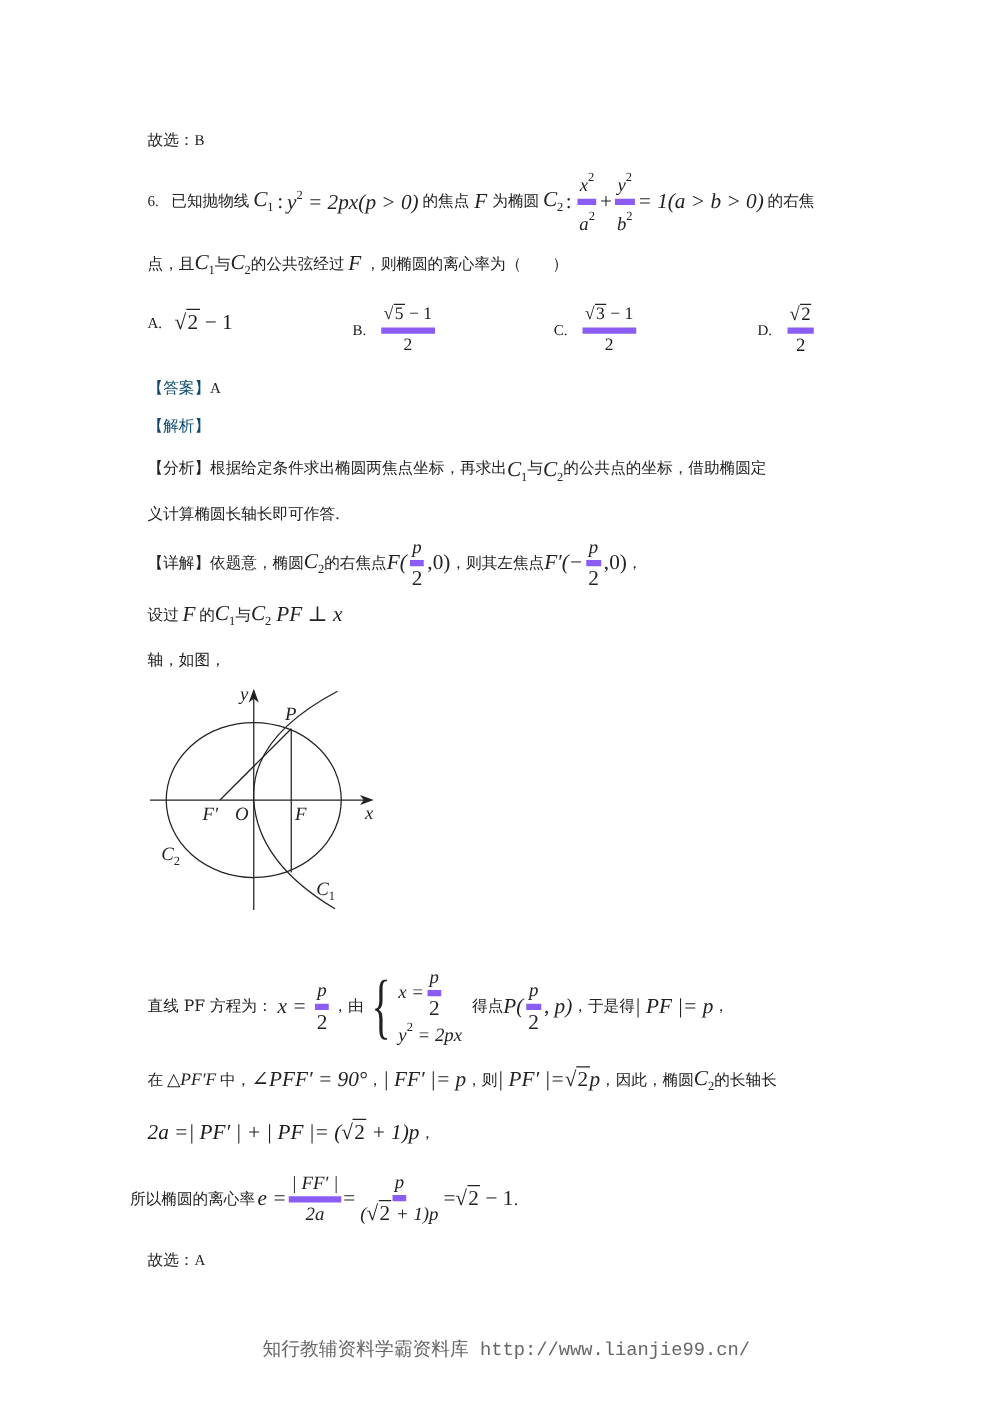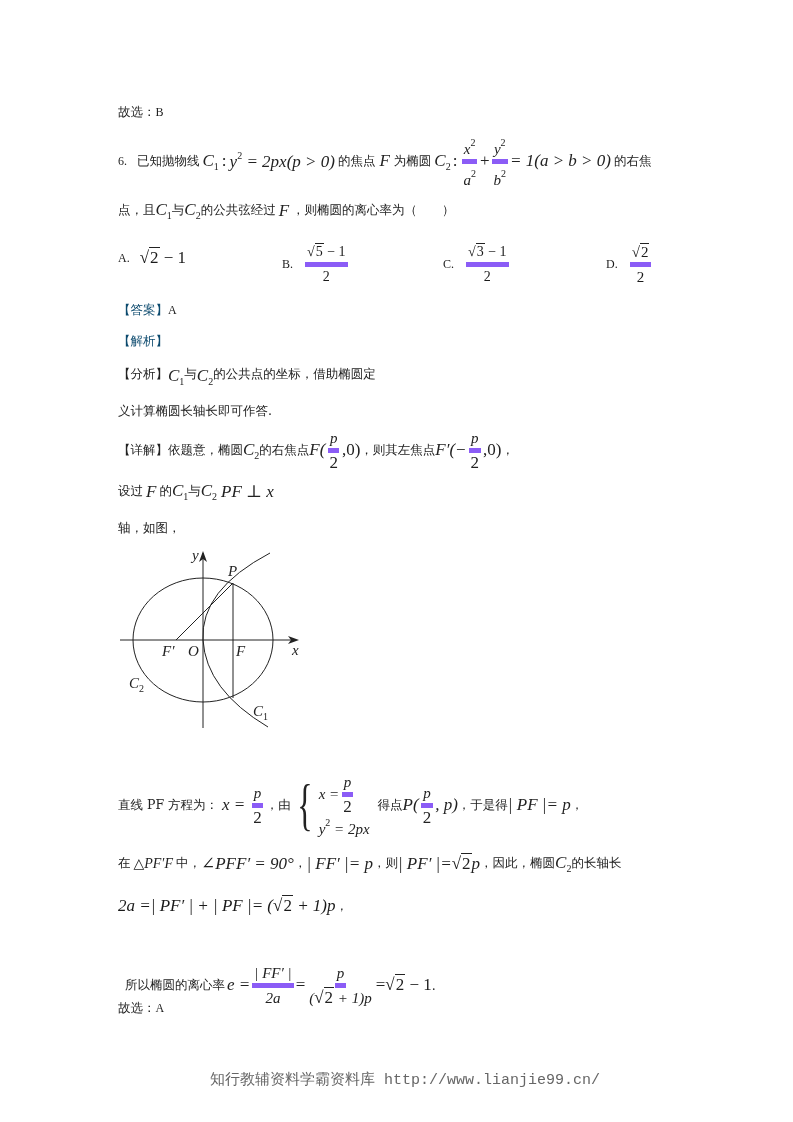--- a/index.html
+++ b/index.html
@@ -95,20 +95,21 @@
 
 <div class="abs" style="left:118px; top:302px;">
   <span class="tag">【答案】</span><span class="opt-label">A</span>
 </div>
 <div class="abs" style="left:118px; top:333px;">
   <span class="tag">【解析】</span>
 </div>
 
 <div class="abs cn" style="left:118px; top:366px; display:flex; align-items:flex-start;">
   <span>【分析】</span>
+  <span>根据给定条件求出椭圆两焦点坐标，再求出</span>
   <span class="m"><span>C</span><span class="sub">1</span></span>
   <span>与</span>
   <span class="m"><span>C</span><span class="sub">2</span></span>
   <span>的公共点的坐标，借助椭圆定</span>
 </div>
 <div class="abs cn" style="left:118px; top:403px;">
   <span>义计算椭圆长轴长即可作答.</span>
 </div>
 
 <div class="abs cn" style="left:118px; top:430px; height:40px; display:flex; align-items:center;">
@@ -217,21 +218,21 @@
   <span>，因此，椭圆</span>
   <span class="m"><span>C</span><span class="sub">2</span></span>
   <span>的长轴长</span>
 </div>
 
 <div class="abs" style="left:118px; top:896px; display:flex; align-items:center;">
   <span class="m"><span>2a =| PF′ | + | PF |= (</span><span class="mr">√</span><span class="sqrt mr"><span class="rad">2</span></span><span> + 1)p</span></span>
   <span class="cn">，</span>
 </div>
 
-<div class="abs cn" style="left:125px; top:934px; height:50px; display:flex; align-items:center;margin-top:26px;">
+<div class="abs cn" style="left:104px; top:934px; height:50px; display:flex; align-items:center;">
   <span>所以椭圆的离心率</span>
   <span class="m" style="margin-left:2px;">e =</span>
   <span class="frac m" style="font-size:15px;">
       <span class="num">| FF′ |</span>
       <span class="den">2a</span>
     </span>
   <span class="mr">=</span>
   <span class="frac m" style="font-size:15px;">
       <span class="num">p</span>
       <span class="den"><span>(</span><span class="mr">√</span><span class="sqrt mr"><span class="rad">2</span></span><span> + 1)p</span></span>

